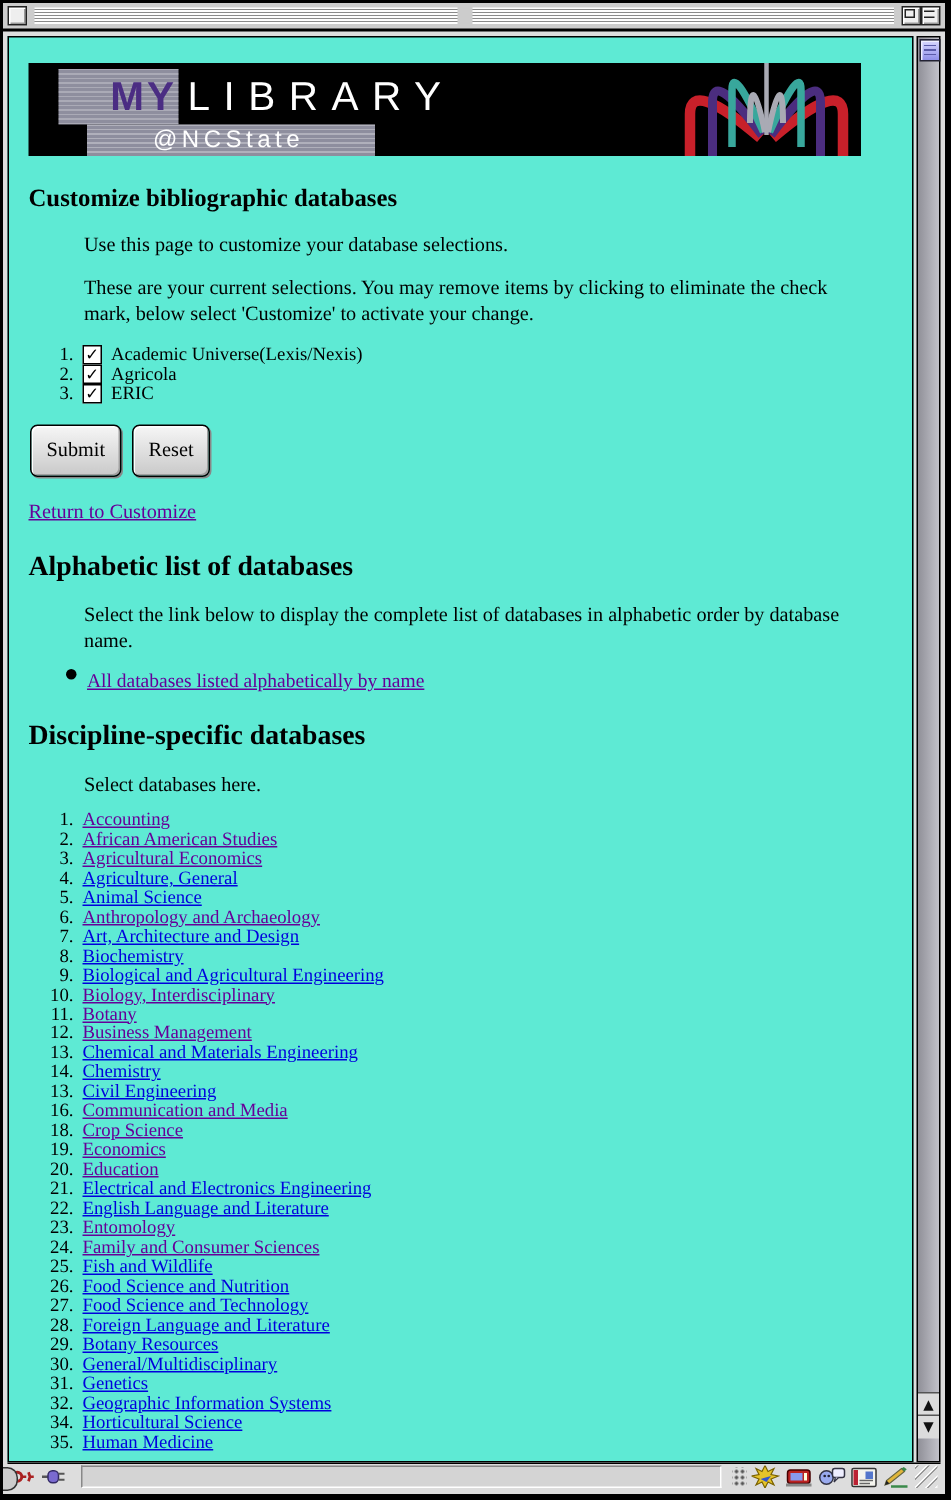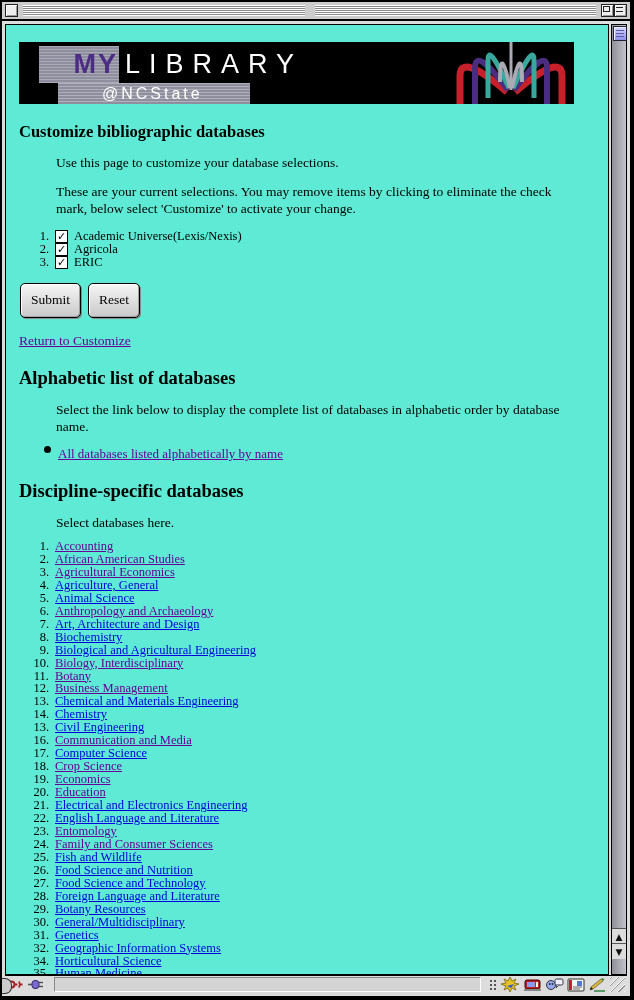--- a/index.html
+++ b/index.html
@@ -257,24 +257,20 @@
           <li>
             <span class="num">13.</span>
             <a class="lnk">Civil Engineering</a>
           </li>
 
           <li>
             <span class="num">16.</span>
             <a class="lnk visited">Communication and Media</a>
           </li>
 
-          <li>
-            <span class="num">17.</span>
-            <a class="lnk">Computer Science</a>
-          </li>
 
           <li>
             <span class="num">18.</span>
             <a class="lnk visited">Crop Science</a>
           </li>
 
           <li>
             <span class="num">19.</span>
             <a class="lnk visited">Economics</a>
           </li>

